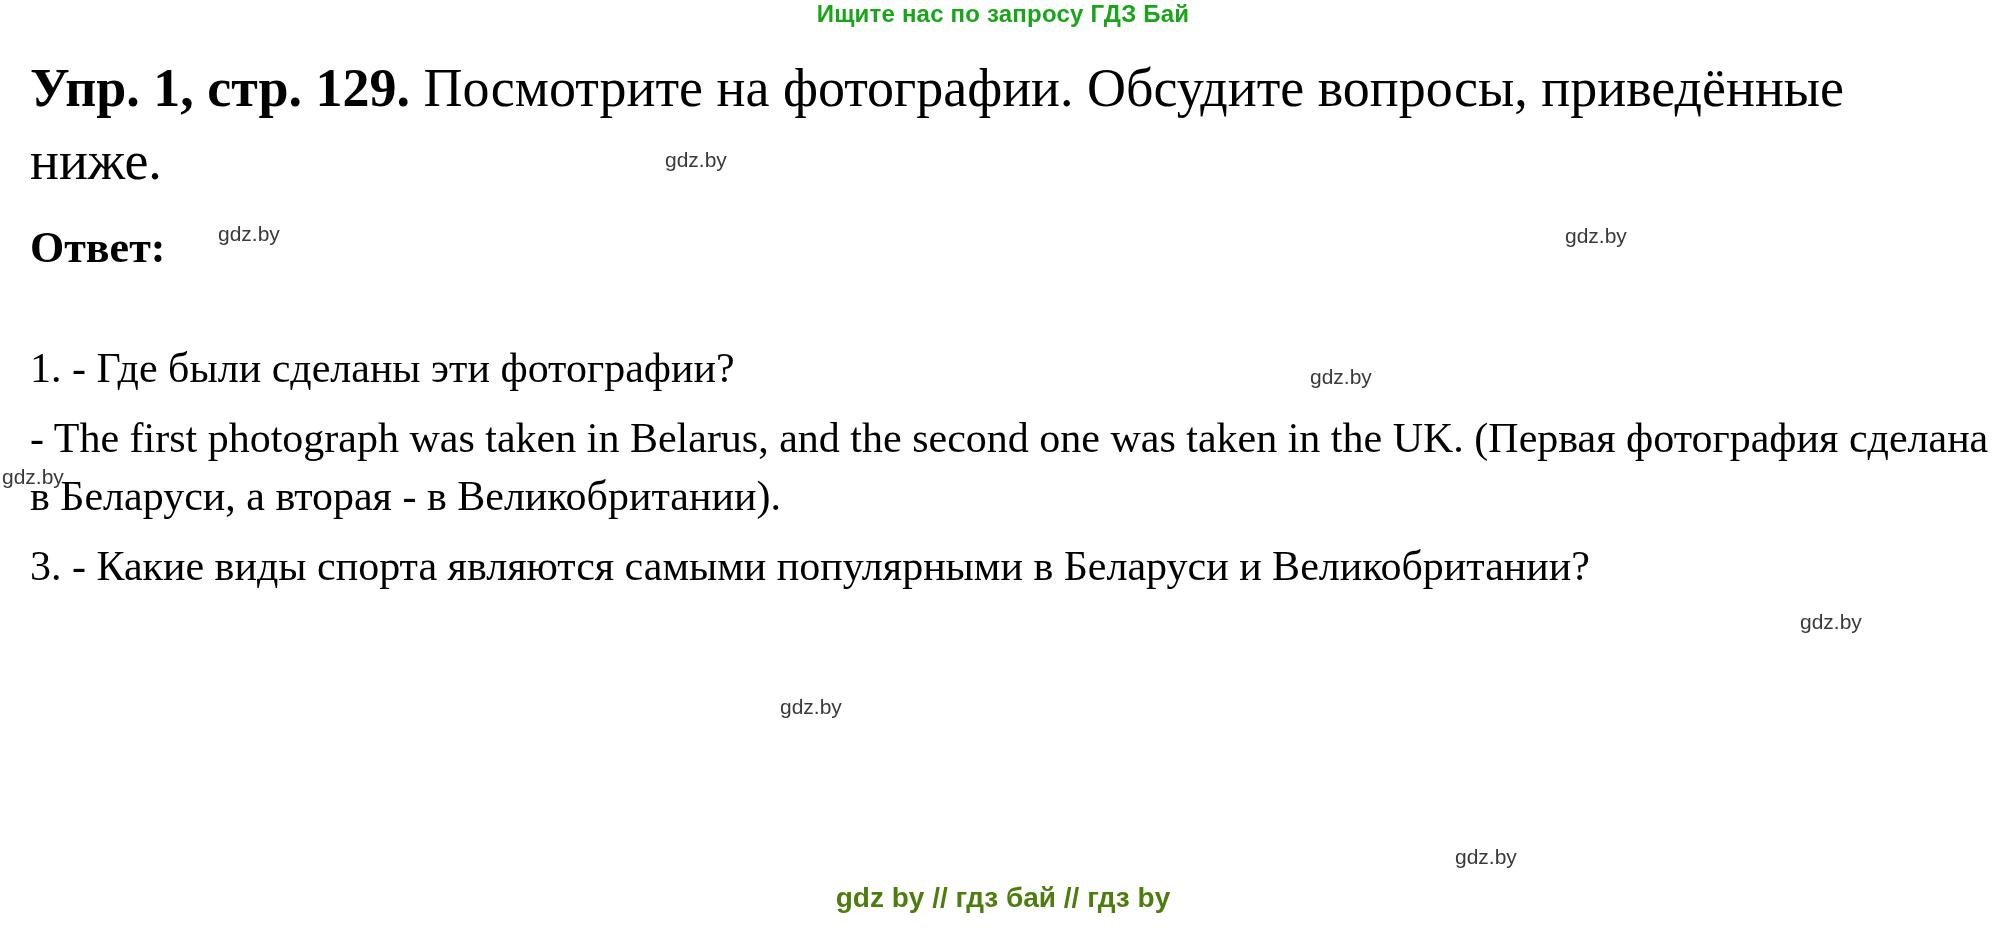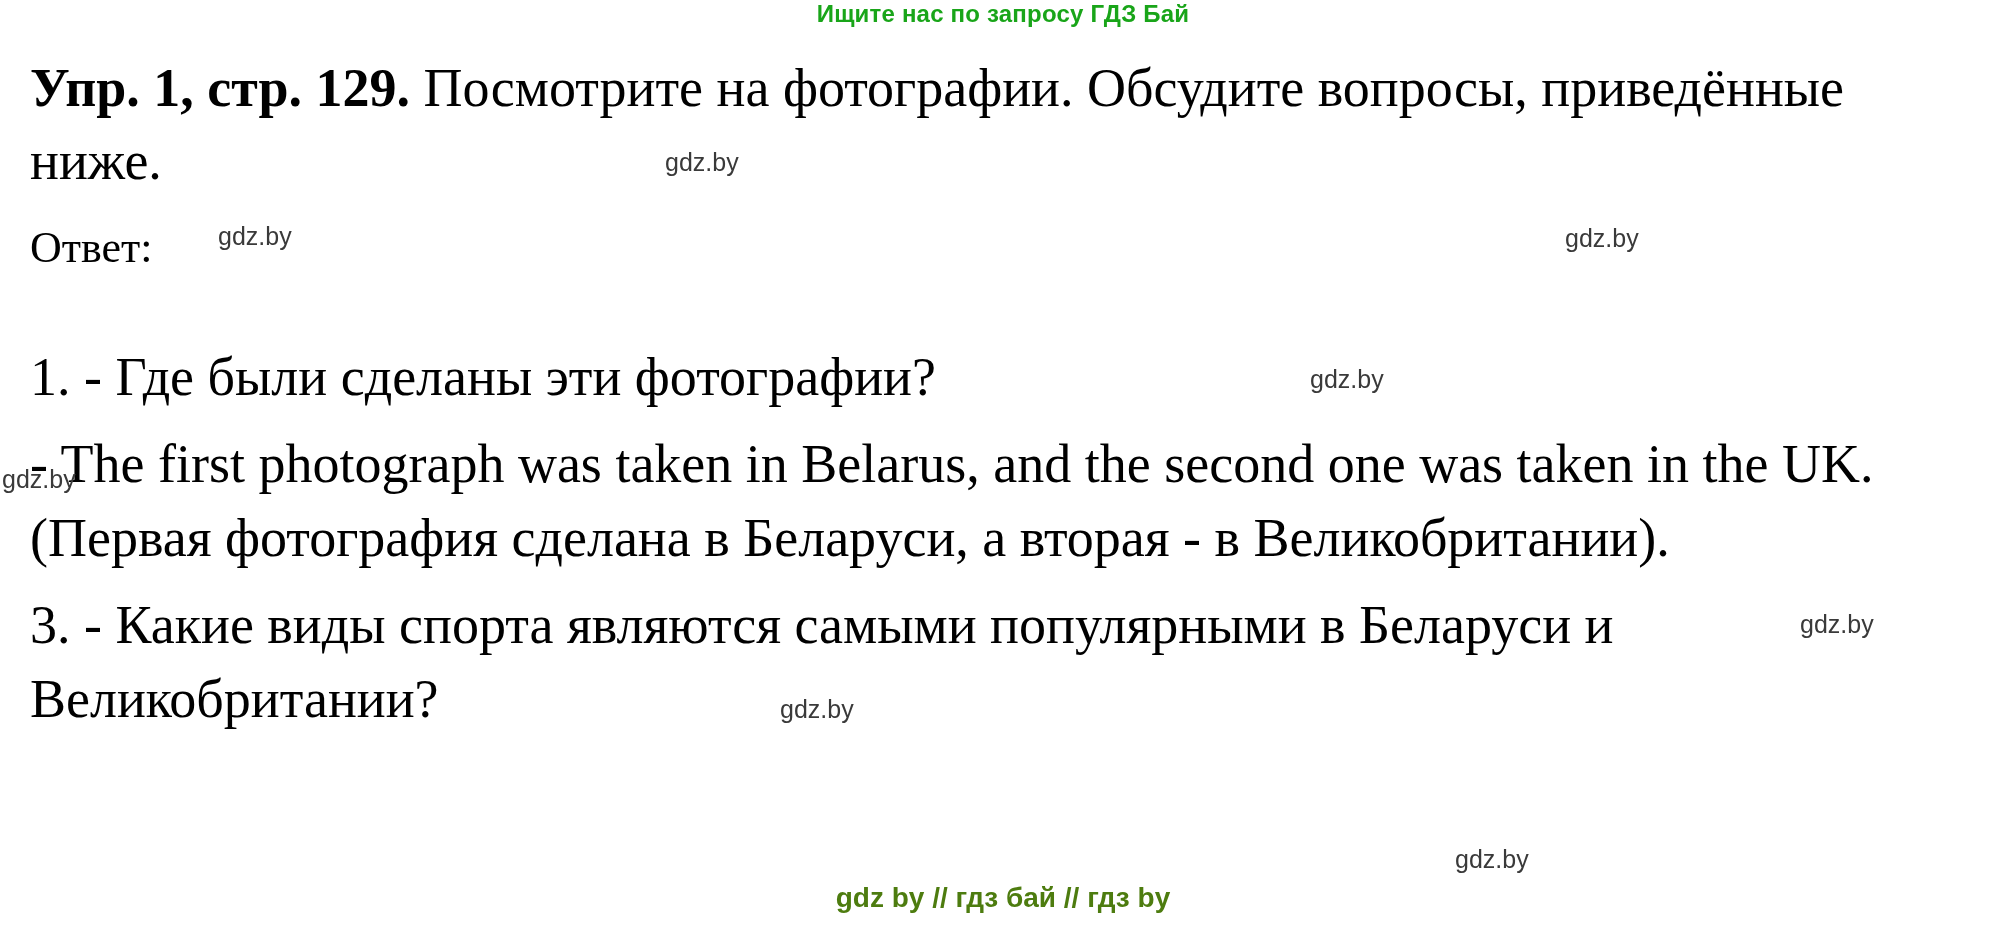--- a/index.html
+++ b/index.html
@@ -51,29 +51,29 @@
   }
   .task-line .bold {
     font-weight: bold;
   }
 
   .answer-label {
     position: absolute;
     top: 222px;
     left: 30px;
     font-size: 44px;
-    font-weight: normal;
+    font-weight: bold;
   }
 
   .qa-block {
     position: absolute;
     top: 340px;
     left: 30px;
     width: 1975px;
-    font-size: 54px;
+    font-size: 42px;
     line-height: 1.38;
   }
   .qa-line {
     white-space: nowrap;
   }
   .qa-line.wrap {
     white-space: normal;
     margin-top: 12px;
   }
 
@@ -87,21 +87,21 @@
     font-family: "Liberation Sans", sans-serif;
     font-size: 28px;
     font-weight: bold;
     color: #4d7c0f;
   }
 
   
   .wm {
     position: absolute;
     font-family: "Liberation Sans", sans-serif;
-    font-size: 25px;
+    font-size: 21px;
     color: #3a3a3a;
     white-space: nowrap;
   }
   .wm-1 { top: 148px; left: 665px; }
   .wm-2 { top: 222px; left: 218px; }
   .wm-3 { top: 224px; left: 1565px; }
   .wm-4 { top: 365px; left: 1310px; }
   .wm-5 { top: 465px; left: 2px; }
   .wm-6 { top: 610px; left: 1800px; }
   .wm-7 { top: 695px; left: 780px; }

